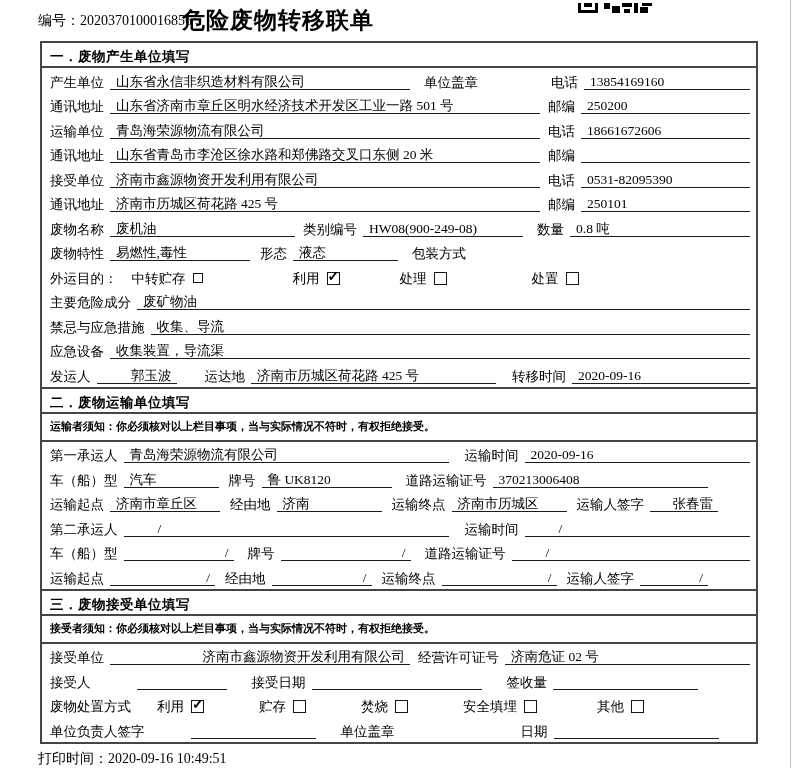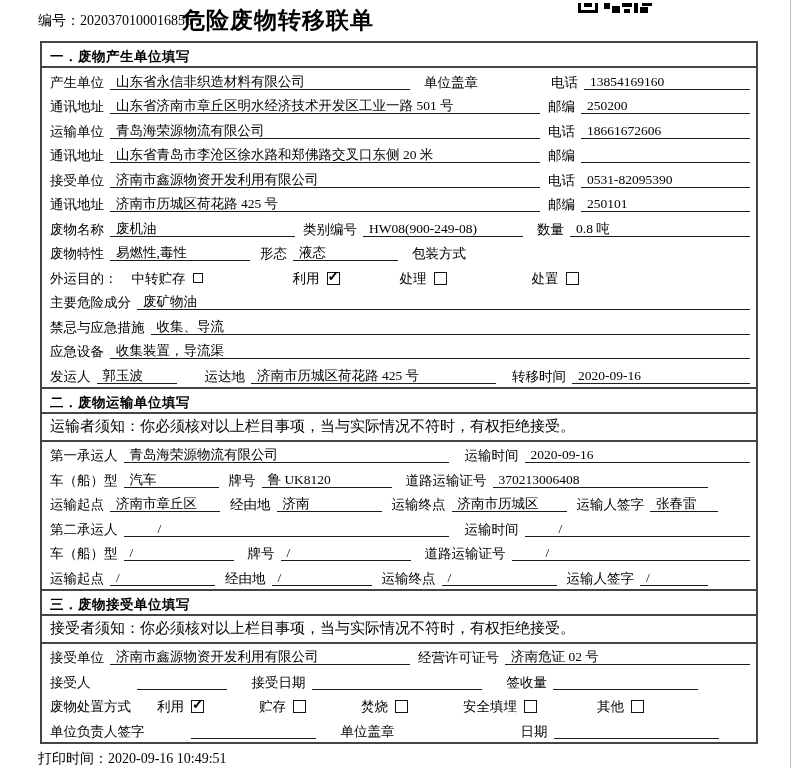--- a/index.html
+++ b/index.html
@@ -15,28 +15,28 @@
     font-size:23px;font-weight:bold;letter-spacing:1px;white-space:nowrap;}
   .qr{position:absolute;left:578px;top:0;}
   
   .form-table{position:absolute;left:40px;top:41px;width:718px;border:2px solid #454545;
     box-sizing:border-box;background:#fff;}
   .sec{border-top:0;}
   .sec + .sec{border-top:2px solid #454545;}
   .sec-title{height:25px;box-sizing:border-box;padding:5px 8px 0;font-size:13.5px;
     font-weight:bold;border-bottom:2px solid #454545;letter-spacing:.5px;}
   .notice{height:28px;box-sizing:border-box;display:flex;align-items:center;
-    padding:12px 8px;font-size:15px;border-bottom:2px solid #454545;white-space:nowrap;}
+    padding:12px 8px;font-size:11px;border-bottom:2px solid #454545;white-space:nowrap;font-weight:bold;}
   .row{display:flex;align-items:flex-end;height:24.5px;box-sizing:border-box;
     padding:0 6px 3px 8px;font-size:13.5px;}
   .l{white-space:nowrap;margin-right:6px;line-height:15px;}
   .u{border-bottom:1px solid #1c1c1c;padding:0 5px 0 6px;white-space:nowrap;
     overflow:hidden;line-height:15px;min-height:15px;box-sizing:border-box;}
   .grow{flex:1;}
-  .c{text-align:left;}
+  .c{text-align:right;}
   .sl{padding-left:34px;}
   .w68{width:68px;}.w80{width:80px;}.w90{width:90px;}.w95{width:95px;}
   .w100{width:100px;}.w105{width:105px;}.w110{width:110px;}.w115{width:115px;}
   .w125{width:125px;}.w130{width:130px;}.w140{width:140px;}.w145{width:145px;}
   .w160{width:160px;}.w165{width:165px;}.w170{width:170px;}.w185{width:185px;}
   .w215{width:215px;}.w245{width:245px;}.w300{width:300px;}.w325{width:325px;}.w430{width:430px;}
   .ml8{margin-left:8px;}.ml10{margin-left:10px;}.ml14{margin-left:14px;}
   .ml16{margin-left:16px;}.ml20{margin-left:20px;}.ml25{margin-left:25px;}
   .ml28{margin-left:28px;}.ml40{margin-left:40px;}.ml55{margin-left:55px;}
   .ml60{margin-left:60px;}.ml67{margin-left:67px;}.ml85{margin-left:85px;}

